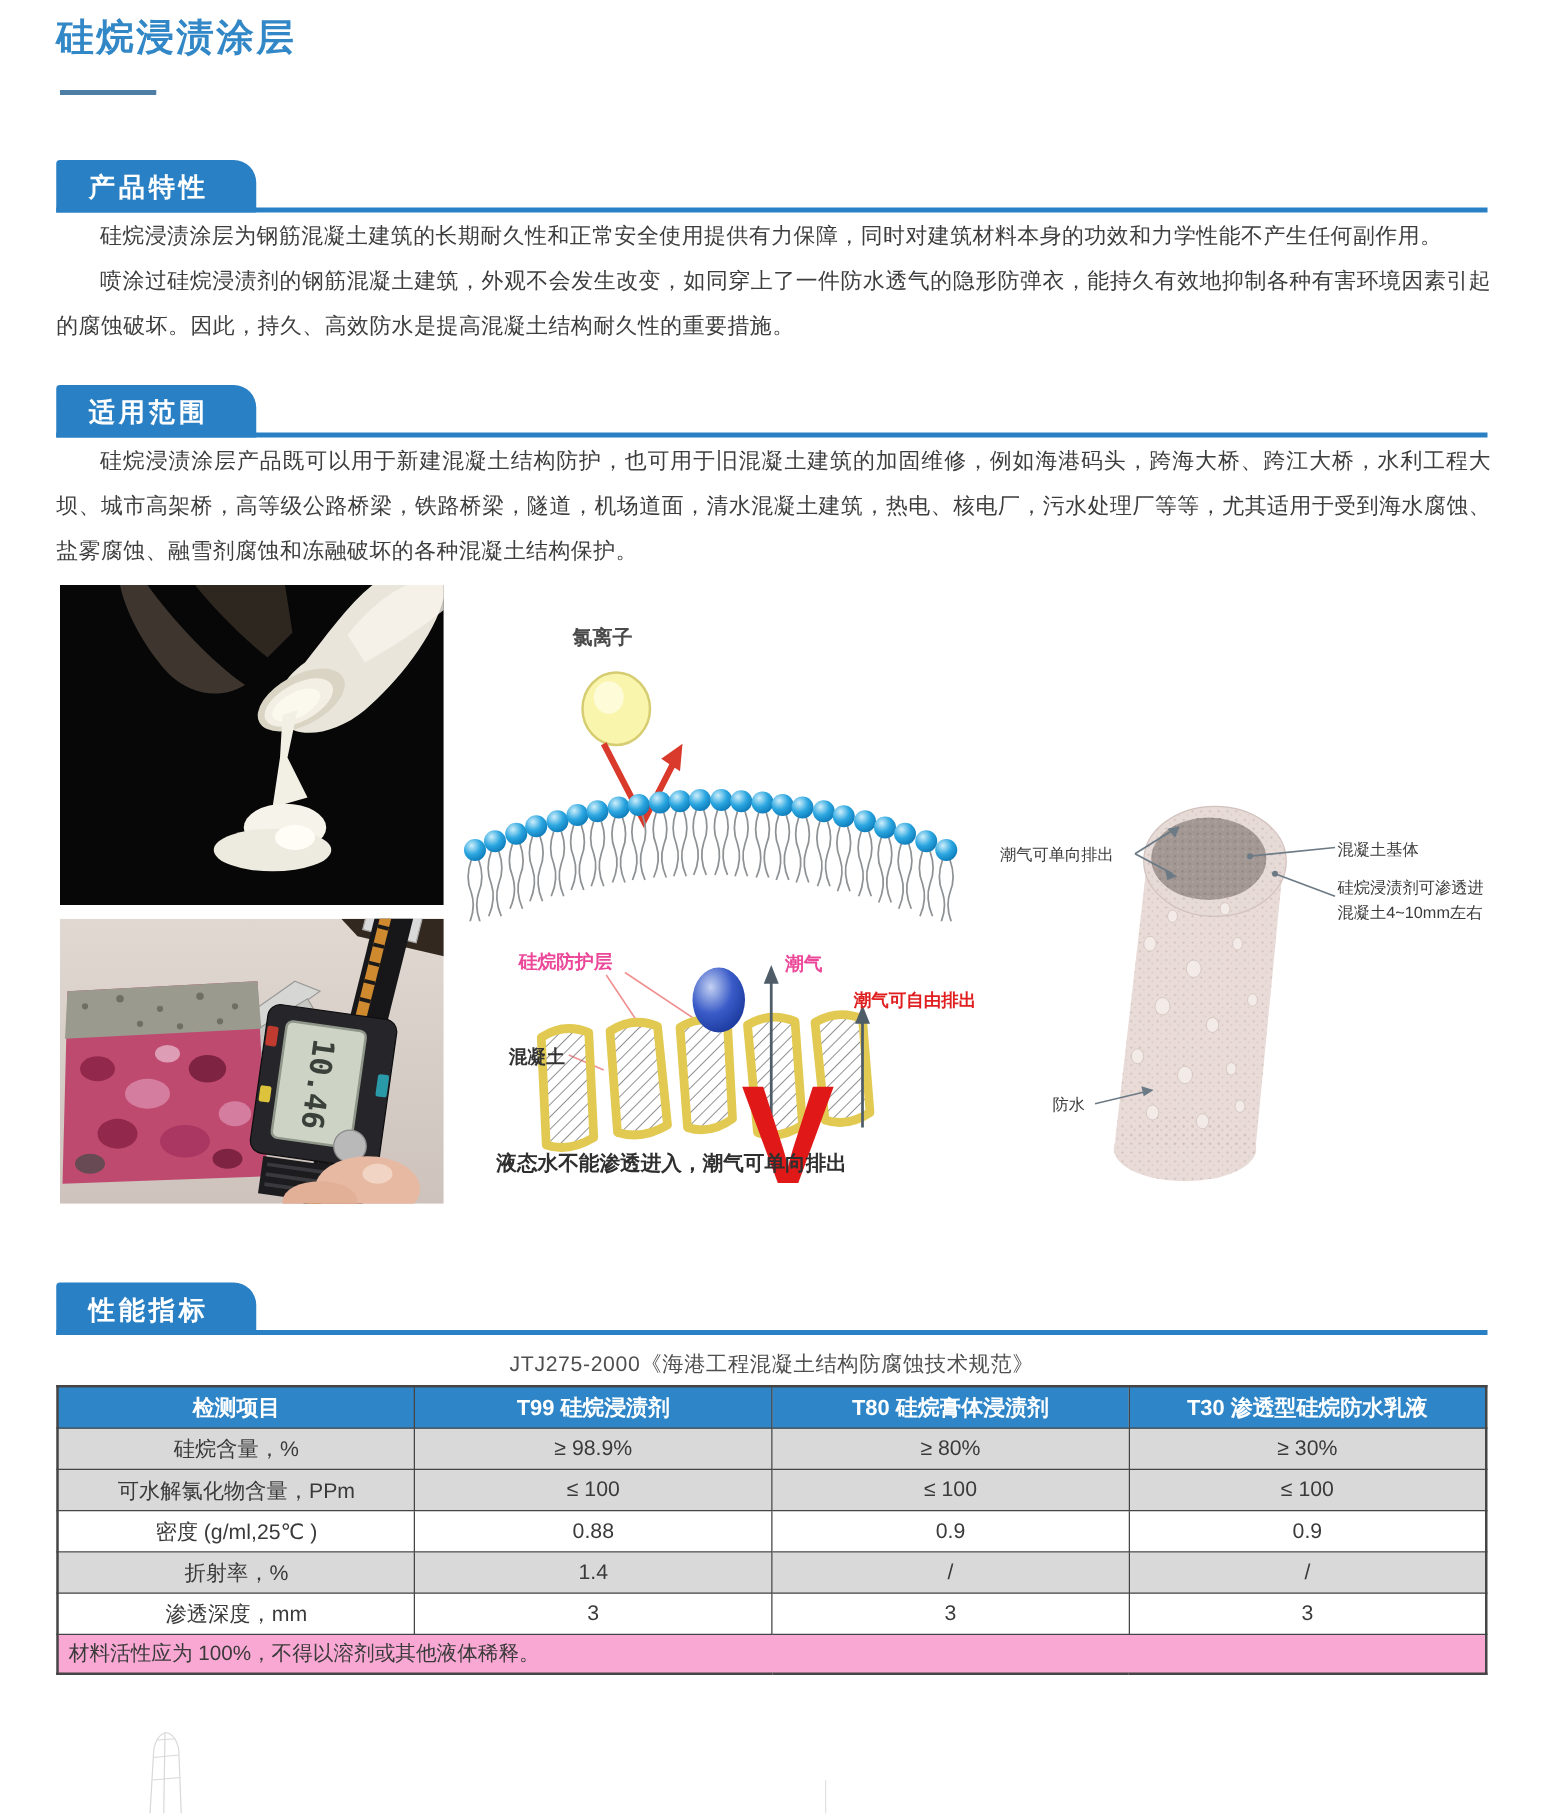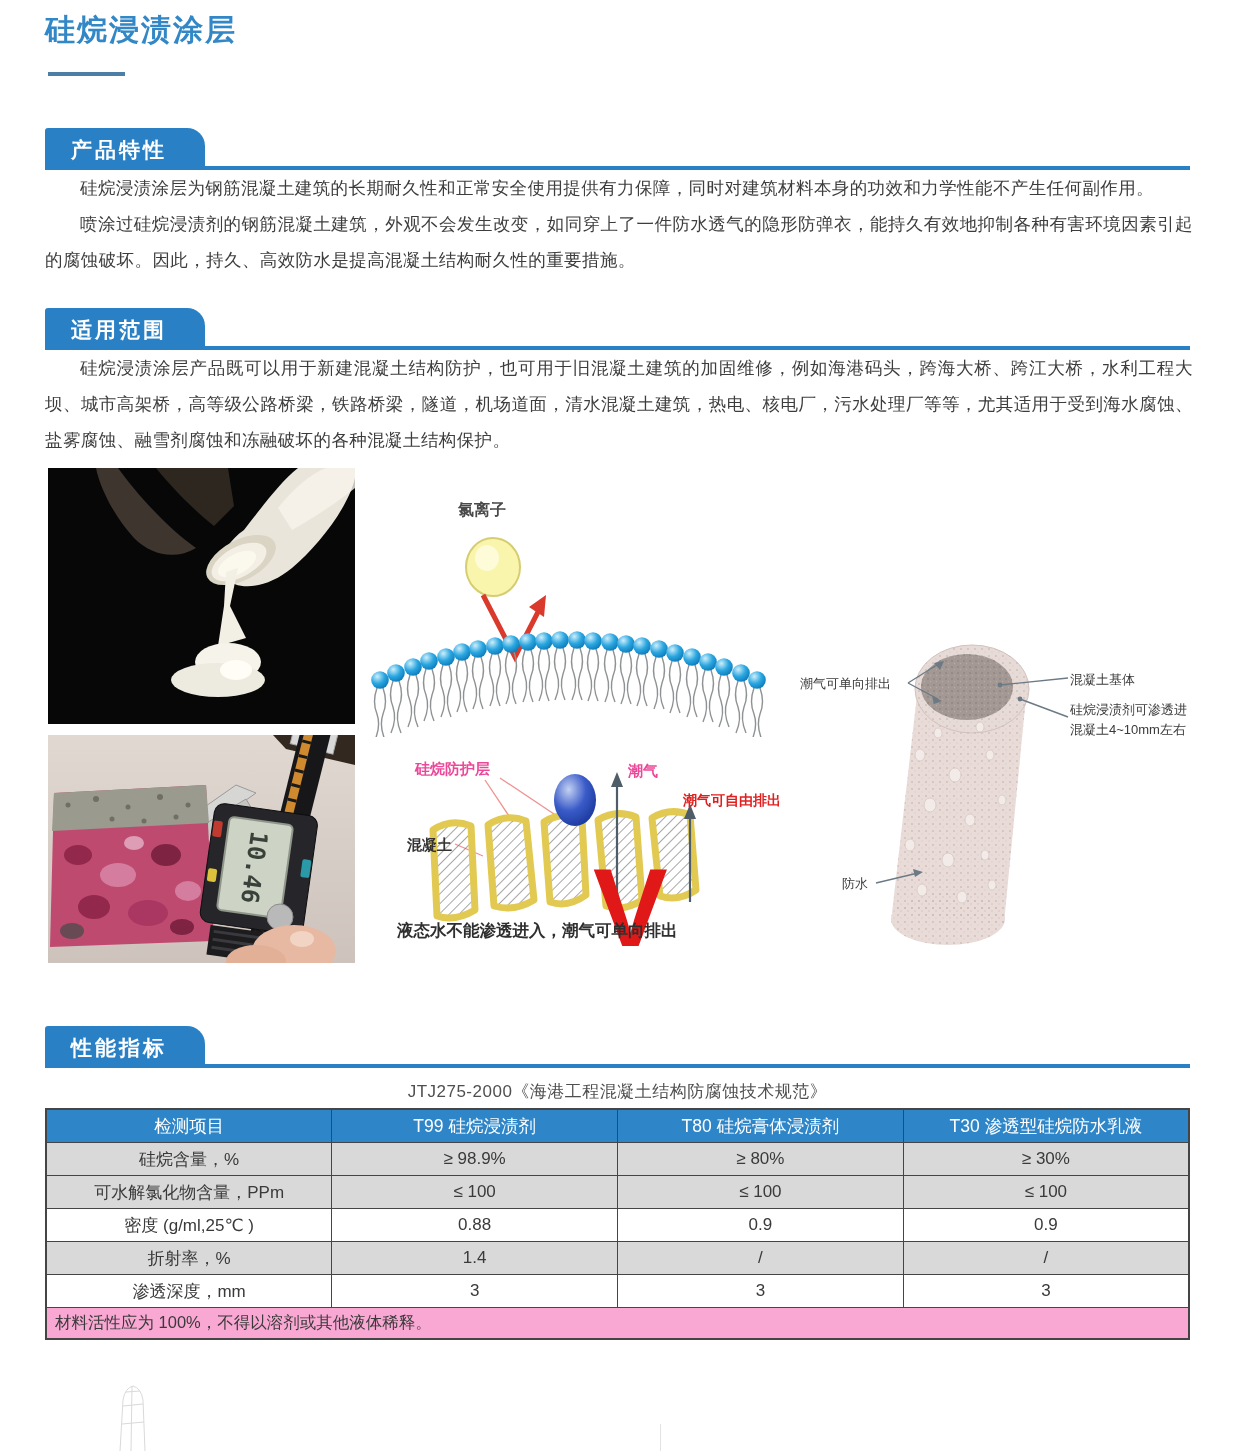--- a/index.html
+++ b/index.html
@@ -57,21 +57,21 @@
   .std-caption {
     position:absolute; left:45px; top:1080px; width:1145px; text-align:center;
     font-size:17px; color:#4f4f4f; letter-spacing:0.5px;
   }
   table.perf {
     position:absolute; left:45px; top:1108px; width:1145px;
     border-collapse:collapse; table-layout:fixed; font-size:17px; color:#3a3a3a;
     border:2px solid #454545;
   }
   table.perf th {
-    background:#2e86c8; color:#ffffff; font-weight:normal; font-size:17.5px;
+    background:#2e86c8; color:#ffffff; font-weight:bold; font-size:17.5px;
     height:32px; border:1px solid #454545; text-align:center; padding:0;
   }
   table.perf td {
     height:32px; border:1px solid #454545; text-align:center; padding:0; background:#ffffff;
   }
   table.perf tr.gray td { background:#d9d9d9; }
   table.perf td.footnote {
     text-align:left; padding:4px 8px; background:#f9a8d4; font-size:16.5px; height:auto;
   }
   .watermark { position:absolute; left:100px; top:1384px; }

